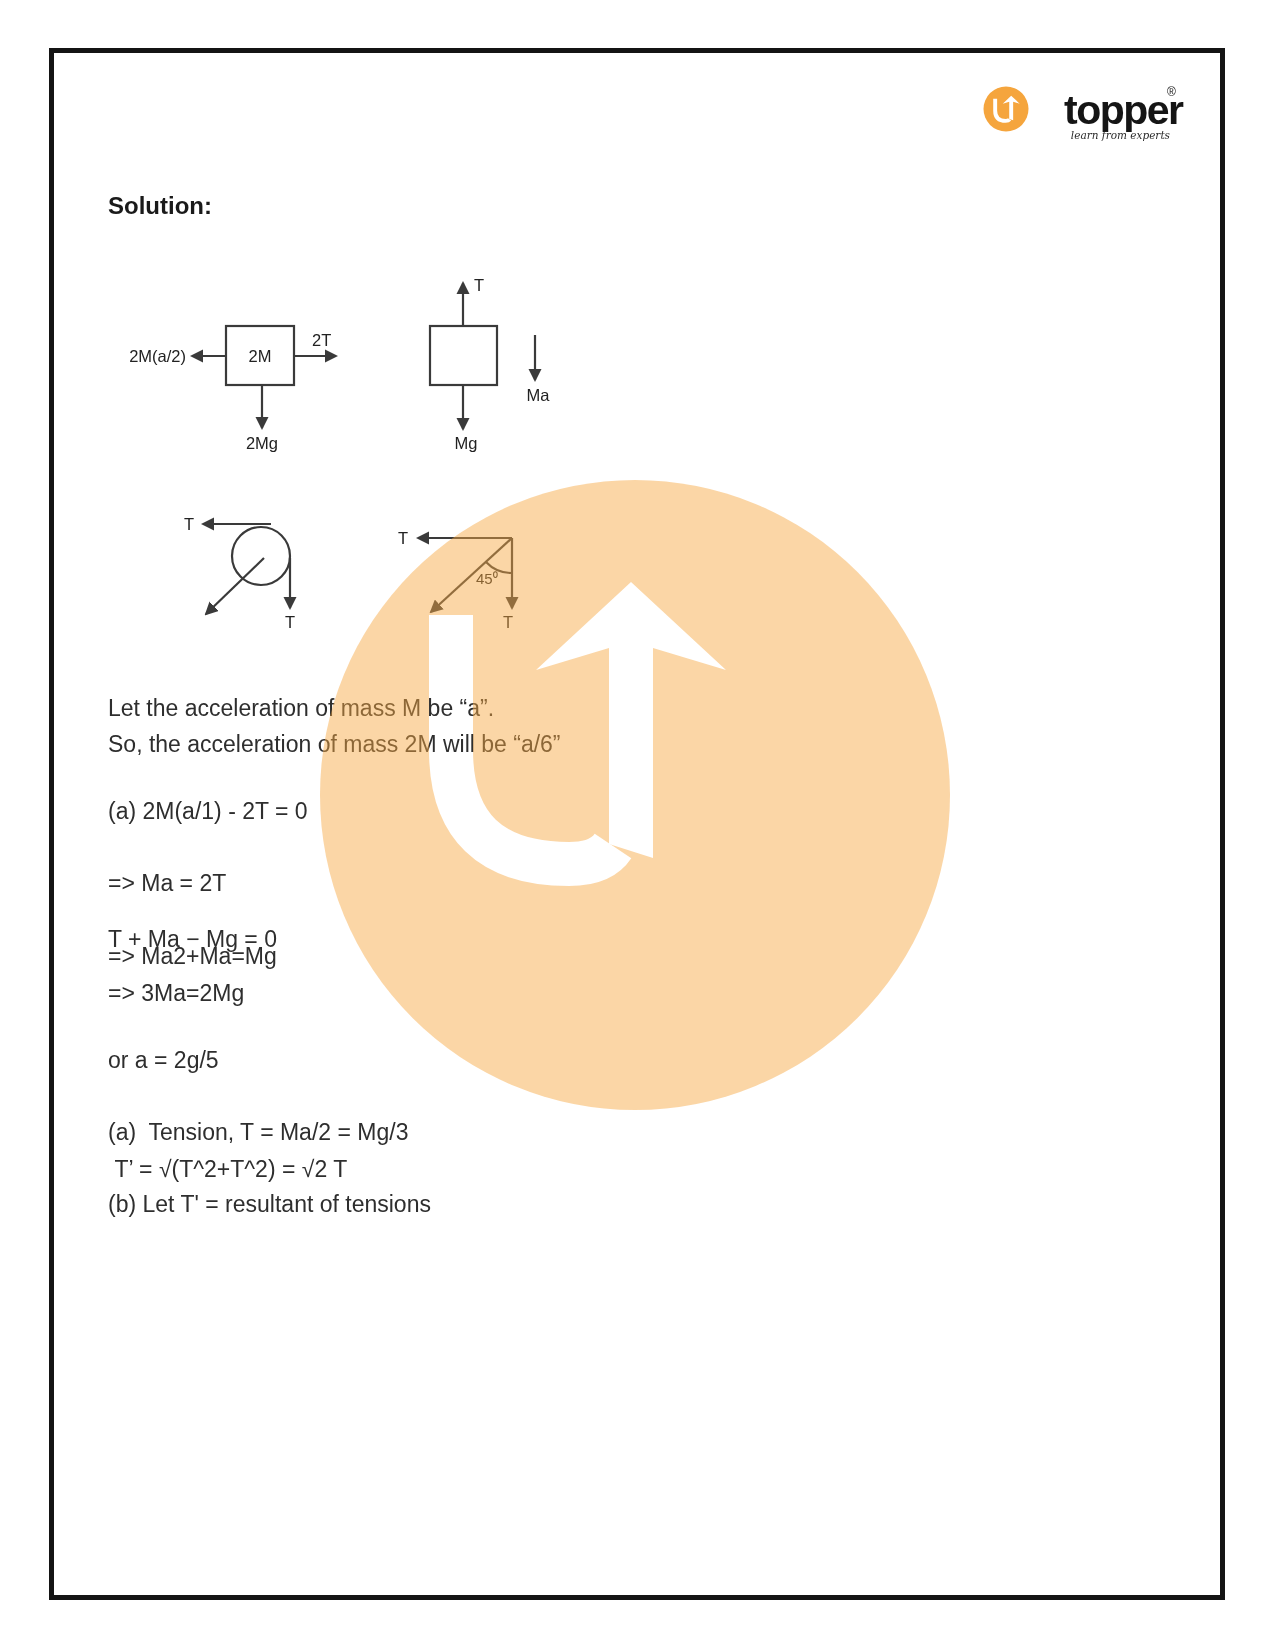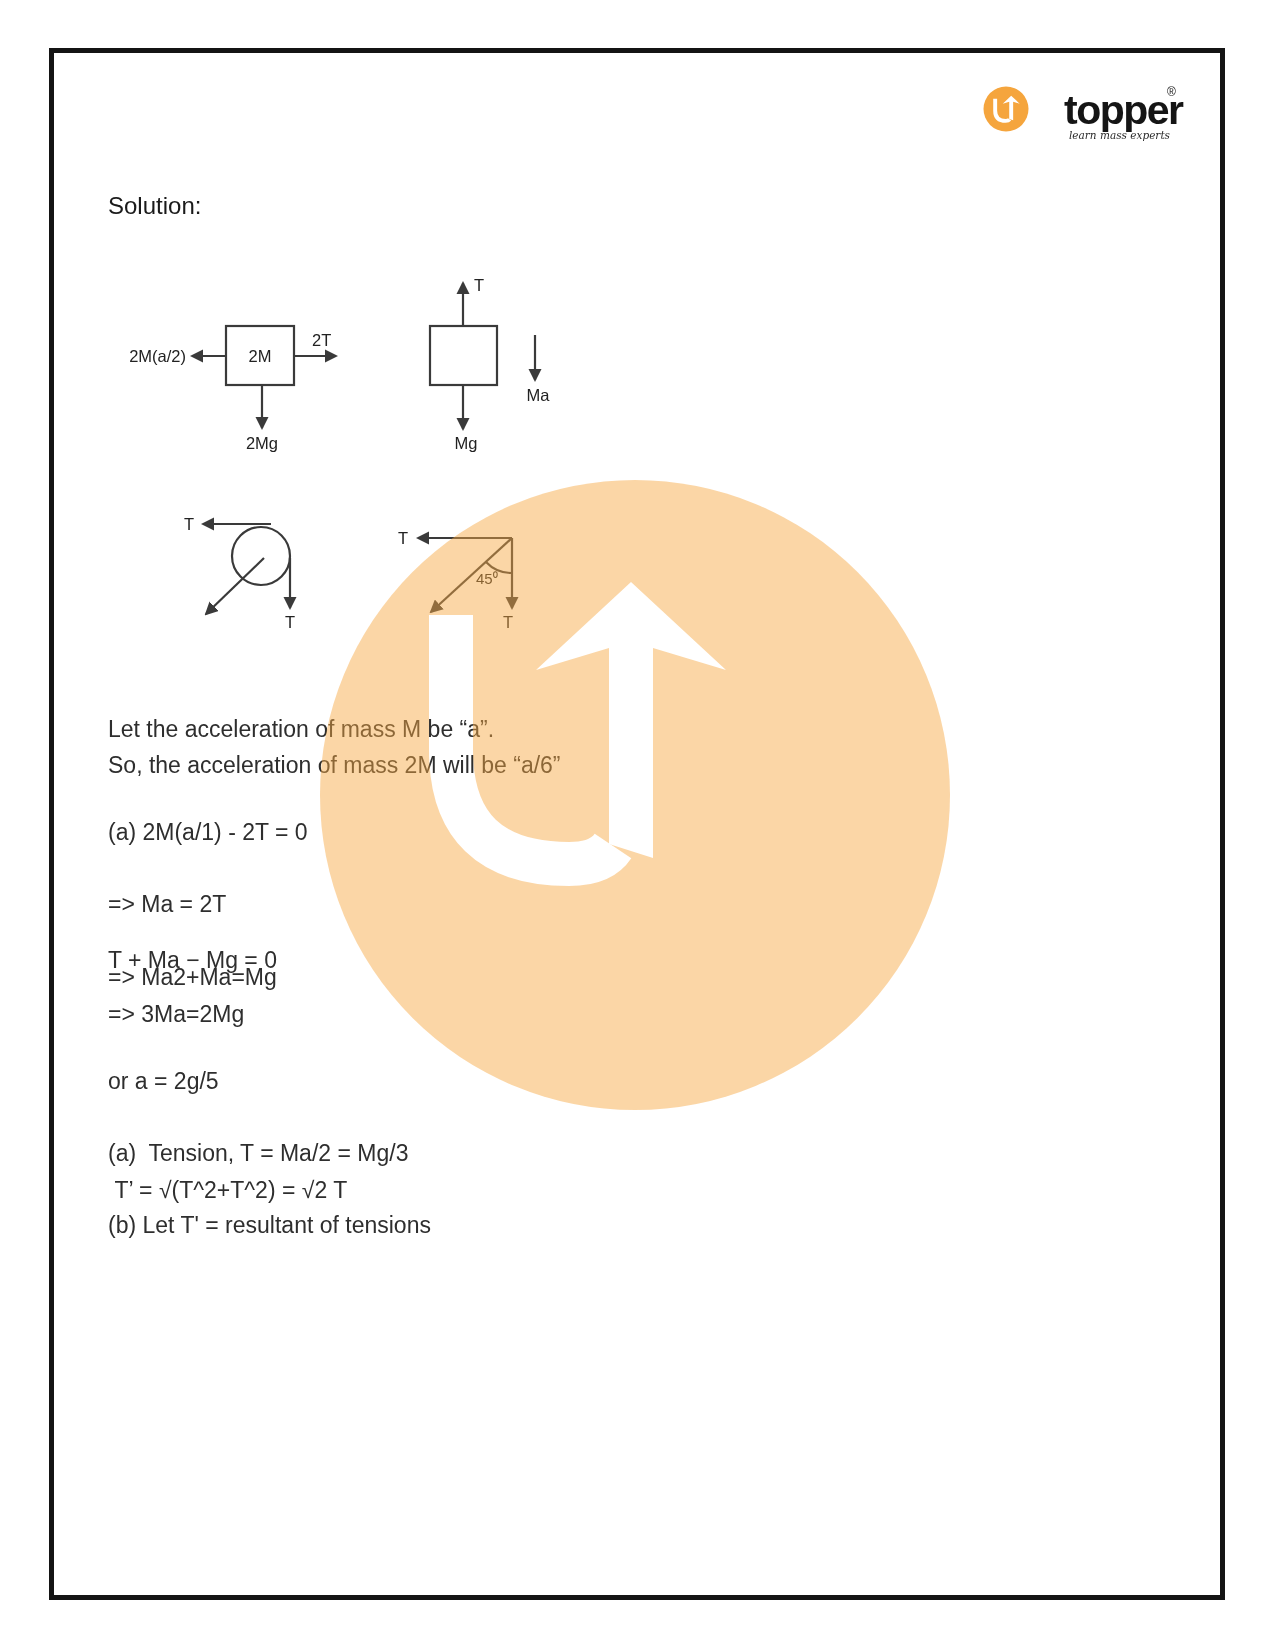--- a/index.html
+++ b/index.html
@@ -17,22 +17,22 @@
   .brand{
     position:absolute;left:1036px;top:90px;z-index:2;
     font-size:41px;font-weight:bold;letter-spacing:-1.5px;color:#151515;line-height:1;margin-left:28px;
   }
   .registered{position:absolute;left:1167px;top:85px;font-size:12px;color:#151515;z-index:2;}
   .tagline{
     position:absolute;left:1040px;top:129px;width:130px;text-align:right;z-index:2;
     font-family:"DejaVu Serif",serif;font-style:italic;font-size:10.5px;color:#2a2a2a;
   }
   
-  .heading{position:absolute;left:108px;top:192px;font-size:24px;font-weight:normal;color:#1a1a1a;z-index:1;}
-  .tl{position:absolute;left:108px;font-size:23px;color:#2e2e2e;white-space:pre;z-index:1;margin-top:21px;}
+  .heading{position:absolute;left:108px;top:192px;font-size:24px;font-weight:bold;color:#1a1a1a;z-index:1;}
+  .tl{position:absolute;left:108px;font-size:23px;color:#2e2e2e;white-space:pre;z-index:1;}
   
   .diagram1{position:absolute;left:100px;top:245px;z-index:1;}
   .diagram2{position:absolute;left:140px;top:480px;z-index:1;}
   .dg-label{font-family:"Liberation Sans",sans-serif;font-size:16.5px;fill:#222;}
   
   .watermark{position:absolute;left:320px;top:480px;z-index:10;pointer-events:none;}
   .defs-holder{position:absolute;width:0;height:0;}
 </style>
 </head>
 <body>
@@ -52,21 +52,21 @@
 <div>
   <svg class="logo-mark" width="46" height="46" viewBox="0 0 46 46">
     <circle cx="23" cy="23" r="22.5" fill="#F5A53D"></circle>
     <g transform="translate(9.5,9.8) scale(0.089)">
       <use href="#glyph-bowl" stroke="#ffffff"></use>
       <use href="#glyph-stem" fill="#ffffff"></use>
     </g>
   </svg>
   <div class="brand">topper</div>
   <div class="registered">®</div>
-  <div class="tagline">learn mass experts</div>
+  <div class="tagline">learn from experts</div>
 </div>
 
 <div class="heading">Solution:</div>
 
 <svg class="diagram1" width="480" height="220" viewBox="0 0 480 220">
   <g stroke="#3a3a3a" stroke-width="2.2" fill="none">
     <rect x="126" y="81" width="68" height="59"></rect>
     <rect x="330" y="81" width="67" height="59"></rect>
     <line x1="126" y1="111" x2="92" y2="111" marker-end="url(#arr)"></line>
     <line x1="194" y1="111" x2="236" y2="111" marker-end="url(#arr)"></line>

